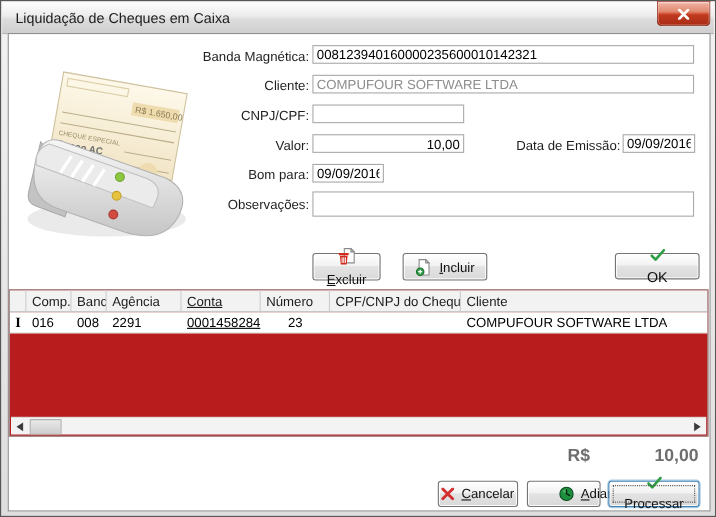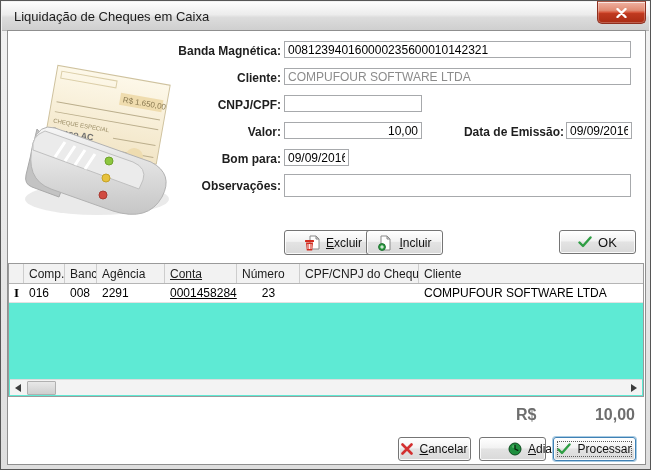--- a/index.html
+++ b/index.html
@@ -14,40 +14,40 @@
   .title-text{position:absolute;left:12px;top:7px;font-size:13px;color:#1b1b1b;white-space:nowrap;}
   .close-btn{position:absolute;top:0px;right:4px;width:47px;height:21px;
     border:1px solid #8e2f1f;border-top:1px solid #a85948;border-radius:0 0 5px 5px;
     background:linear-gradient(180deg,#f0b2a2 0%,#e08a72 40%,#d55338 50%,#bf3a20 55%,#a92c14 100%);
     box-shadow:inset 0 1px 0 rgba(255,255,255,.6), inset 0 0 0 1px rgba(255,255,255,.25);
     display:flex;align-items:center;justify-content:center;cursor:default;}
   
   .client{position:absolute;left:6px;top:29px;width:637px;height:433px;
     background:#ffffff;border:1px solid #8f8f8f;box-sizing:content-box;}
   
-  .lbl{position:absolute;font-size:12px;color:#1e1e1e;text-align:right;white-space:nowrap;font-weight:bold;}
+  .lbl{position:absolute;font-size:12px;color:#1e1e1e;text-align:right;white-space:nowrap;}
   .fld{position:absolute;height:17px;border:1px solid #a7a9ac;background:#fff;
     font-family:"Liberation Sans", sans-serif;font-size:12px;color:#000;
     padding:0 3px;box-sizing:border-box;outline:none;}
   .fld.gray{color:#8c8c8c;}
   .fld.right{text-align:right;}
   
   .btn{position:absolute;display:flex;align-items:center;justify-content:center;gap:6px;
     border:1px solid #757575;border-radius:3px;
     background:linear-gradient(180deg,#ffffff 0%,#f2f2f2 45%,#e3e3e3 50%,#d9d9d9 100%);
     box-shadow:inset 0 0 0 1px rgba(255,255,255,.85);
     font-size:12px;color:#101010;cursor:default;box-sizing:border-box;}
   .btn.focused{border-color:#3f81b5;
-    box-shadow:inset 0 0 0 1px rgba(255,255,255,.85), 0 0 0 1px #a9cbe2;}
+    box-shadow:inset 0 0 0 1px rgba(255,255,255,.85), 0 0 0 1px #a9cbe2;flex-direction:column;}
   .btn.focused::after{content:"";position:absolute;inset:3px;border:1px dotted #5b5b5b;}
   .accel{display:inline-block;}
   .accel::first-letter{text-decoration:underline;}
   
   .grid{position:absolute;left:0px;top:232px;width:636px;height:134px;
-    border:1px solid #9a9a9a;background:#5eead4;box-sizing:border-box;}
+    border:1px solid #9a9a9a;background:#b91c1c;box-sizing:border-box;}
   .grid-header{display:flex;height:20px;background:#f2f2f2;border-bottom:1px solid #b5b5b5;box-sizing:border-box;}
   .gh-cell{display:flex;align-items:center;padding-left:5px;font-size:12px;color:#1c1c1c;
     border-right:1px solid #cdcdcd;box-sizing:border-box;white-space:nowrap;overflow:hidden;}
   .grid-row{display:flex;height:19px;border-bottom:1px solid #e2e2e2;box-sizing:border-box;background:#fff;}
   .gr-cell{display:flex;align-items:center;padding-left:5px;font-size:12px;color:#000;
     box-sizing:border-box;white-space:nowrap;overflow:hidden;}
   .c0{width:15px;justify-content:center;padding-left:0;}
   .c1{width:41px;} .c2{width:32px;} .c3{width:68px;} .c4{width:72px;text-decoration:underline;}
   .c5{width:63px;} .c6{width:119px;} .c7{flex:1;border-right:none;}
   .c5.num{justify-content:center;padding-left:0;}
@@ -130,40 +130,40 @@
     <div class="lbl" style="left:120px;top:121px;width:153px;">Bom para:</div>
 
     <input class="fld" style="left: 276px; top: 10px; width: 347px;" value="008123940160000235600010142321">
     <input class="fld gray" style="left: 276px; top: 37px; width: 347px;" value="COMPUFOUR SOFTWARE LTDA">
     <input class="fld" style="left: 276px; top: 64px; width: 138px;" value="">
     <input class="fld right" style="left: 276px; top: 91px; width: 138px;" value="10,00">
     <input class="fld" style="left: 558px; top: 91px; width: 66px;" value="09/09/2016">
     <input class="fld" style="left: 276px; top: 118px; width: 65px;" value="09/09/2016">
     <input class="fld" style="left: 276px; top: 143px; width: 347px; height: 23px;" value="">
 
-    <div class="btn" style="left:276px;top:199px;width:98px;height:25px;">
+    <div class="btn" style="left:276px;top:199px;width:62px;height:25px;flex-direction:column;">
       <svg class="ic" width="16" height="16" viewBox="0 0 16 16">
         <path d="M6,1 h6 l3,3 v10 h-9 z" fill="#ffffff" stroke="#8a8a8a"></path>
         <path d="M12,1 l3,3 h-3 z" fill="#dcdcdc" stroke="#8a8a8a"></path>
         <rect x="1" y="5" width="9" height="2" rx="0.5" fill="#d22a1e"></rect>
         <path d="M2,7.5 h7 l-0.8,8 h-5.4 z" fill="#d22a1e"></path>
         <path d="M4,9 v5 M5.5,9 v5 M7,9 v5" stroke="#ffffff" stroke-width="0.9"></path>
       </svg>
       <span class="accel">Excluir</span>
     </div>
     <div class="btn" style="left:358px;top:199px;width:77px;height:25px;">
       <svg class="ic" width="16" height="16" viewBox="0 0 16 16">
         <path d="M4,1 h6 l3,3 v11 h-9 z" fill="#ffffff" stroke="#8a8a8a"></path>
         <path d="M10,1 l3,3 h-3 z" fill="#dcdcdc" stroke="#8a8a8a"></path>
         <circle cx="5" cy="12" r="3.4" fill="#2f9e44" stroke="#1e7030"></circle>
         <path d="M5,10.2 v3.6 M3.2,12 h3.6" stroke="#ffffff" stroke-width="1.1"></path>
       </svg>
       <span class="accel">Incluir</span>
     </div>
-    <div class="btn" style="left:551px;top:199px;width:77px;height:24px;font-size:13px;">
+    <div class="btn" style="left:551px;top:199px;width:77px;height:24px;font-size:13px;flex-direction:column;">
       <svg class="ic" width="14" height="12" viewBox="0 0 14 12">
         <path d="M1.5,6.5 L5,10 L12.5,1.5" fill="none" stroke="#2f9e44" stroke-width="2.4" stroke-linecap="round" stroke-linejoin="round"></path>
       </svg>
       <span>OK</span>
     </div>
 
     <div class="grid">
       <div class="grid-header">
         <div class="gh-cell c0"></div>
         <div class="gh-cell c1">Comp.</div>

